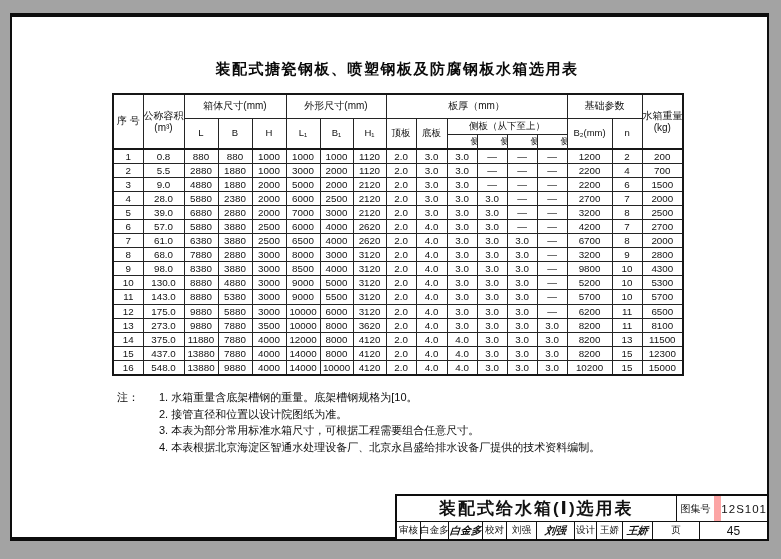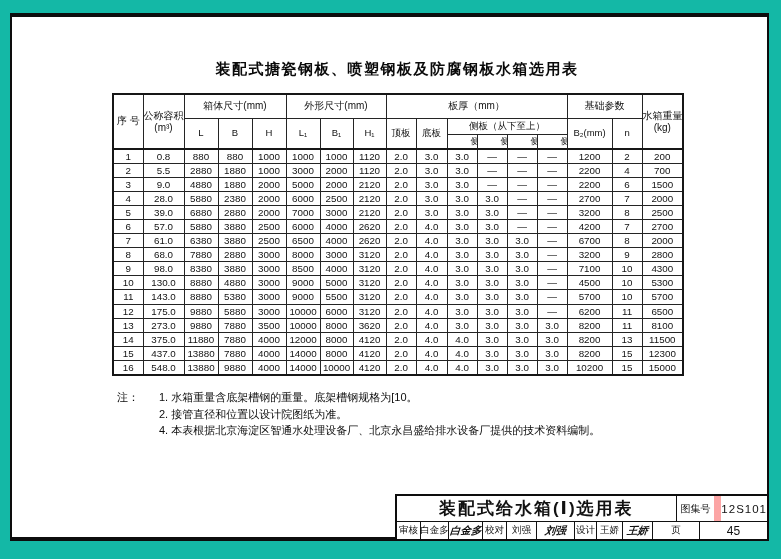--- a/index.html
+++ b/index.html
@@ -1,17 +1,17 @@
 <!DOCTYPE html>
 <html><head>
 <meta charset="utf-8">
 <style>
   * { margin:0; padding:0; box-sizing:border-box; }
   html,body { width:781px; height:559px; background:#fff; font-family:"Liberation Sans","DejaVu Sans",sans-serif; color:#111; }
-  .page { position:relative; width:781px; height:559px; background:#14b8a6; overflow:hidden; }
+  .page { position:relative; width:781px; height:559px; background:#a3a3a3; overflow:hidden; }
 
   .frame { position:absolute; left:10px; top:13px; width:759px; height:528px;
            border:2px solid #0d0d0d; border-top-width:4px; border-bottom-width:4px; background:#fff; }
 
   .main-title { position:absolute; left:112px; top:60px; width:570px; text-align:center;
                 font-size:15px; font-weight:bold; letter-spacing:1.5px; color:#0a0a0a; }
 
   .tbl-wrap { position:absolute; left:112px; top:93px; }
   table { border-collapse:collapse; table-layout:fixed; width:570px; border:2px solid #161616; }
   th, td { border:1px solid #242424; text-align:center; vertical-align:middle;
@@ -274,40 +274,40 @@
       <td>3000</td>
             <td>8500</td>
       <td>4000</td>
             <td>3120</td>
       <td>2.0</td>
             <td>4.0</td>
       <td>3.0</td>
             <td>3.0</td>
       <td>3.0</td>
             <td>—</td>
-      <td>7100</td>
+      <td>9800</td>
             <td>10</td>
       <td>4300</td>
     </tr>
           <tr>
       <td>10</td>
             <td>130.0</td>
       <td>8880</td>
             <td>4880</td>
       <td>3000</td>
             <td>9000</td>
       <td>5000</td>
             <td>3120</td>
       <td>2.0</td>
             <td>4.0</td>
       <td>3.0</td>
             <td>3.0</td>
       <td>3.0</td>
             <td>—</td>
-      <td>4500</td>
+      <td>5200</td>
             <td>10</td>
       <td>5300</td>
     </tr>
           <tr>
       <td>11</td>
             <td>143.0</td>
       <td>8880</td>
             <td>5380</td>
       <td>3000</td>
             <td>9000</td>
@@ -420,20 +420,21 @@
     </tr>
         </tbody>
     </table>
   </div>
 
   <div class="notes">
     <div class="notes-label">注：</div>
     <div class="notes-items">
         <div class="note-item">1. 水箱重量含底架槽钢的重量。底架槽钢规格为[10。</div>
         <div class="note-item">2. 接管直径和位置以设计院图纸为准。</div>
+        <div class="note-item">3. 本表为部分常用标准水箱尺寸，可根据工程需要组合任意尺寸。</div>
         <div class="note-item">4. 本表根据北京海淀区智通水处理设备厂、北京永昌盛给排水设备厂提供的技术资料编制。</div>
       </div>
   </div>
 
   <div class="tb">
     <div class="tb-top">
       <div class="tb-title">装配式给水箱(Ⅰ)选用表</div>
       <div class="tb-atlas-label">图集号</div>
       <div class="tb-atlas-value">12S101</div>
     </div>

